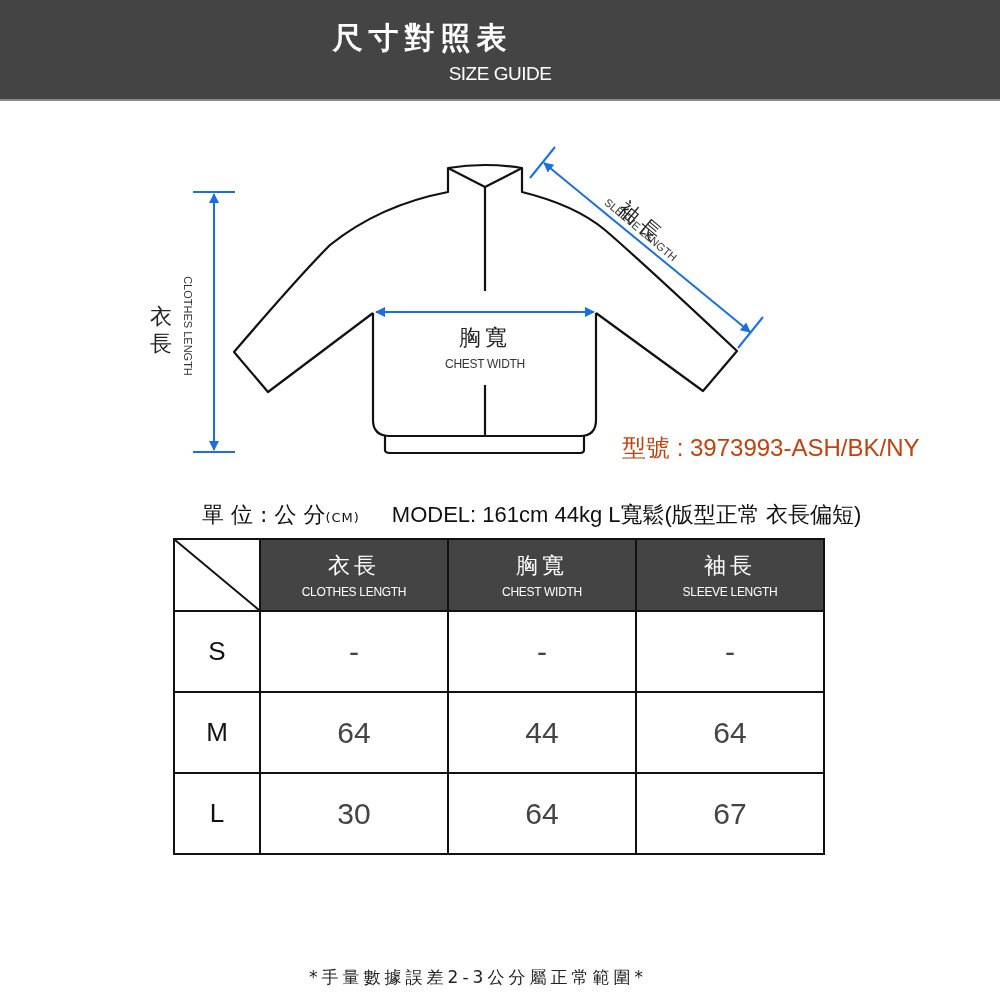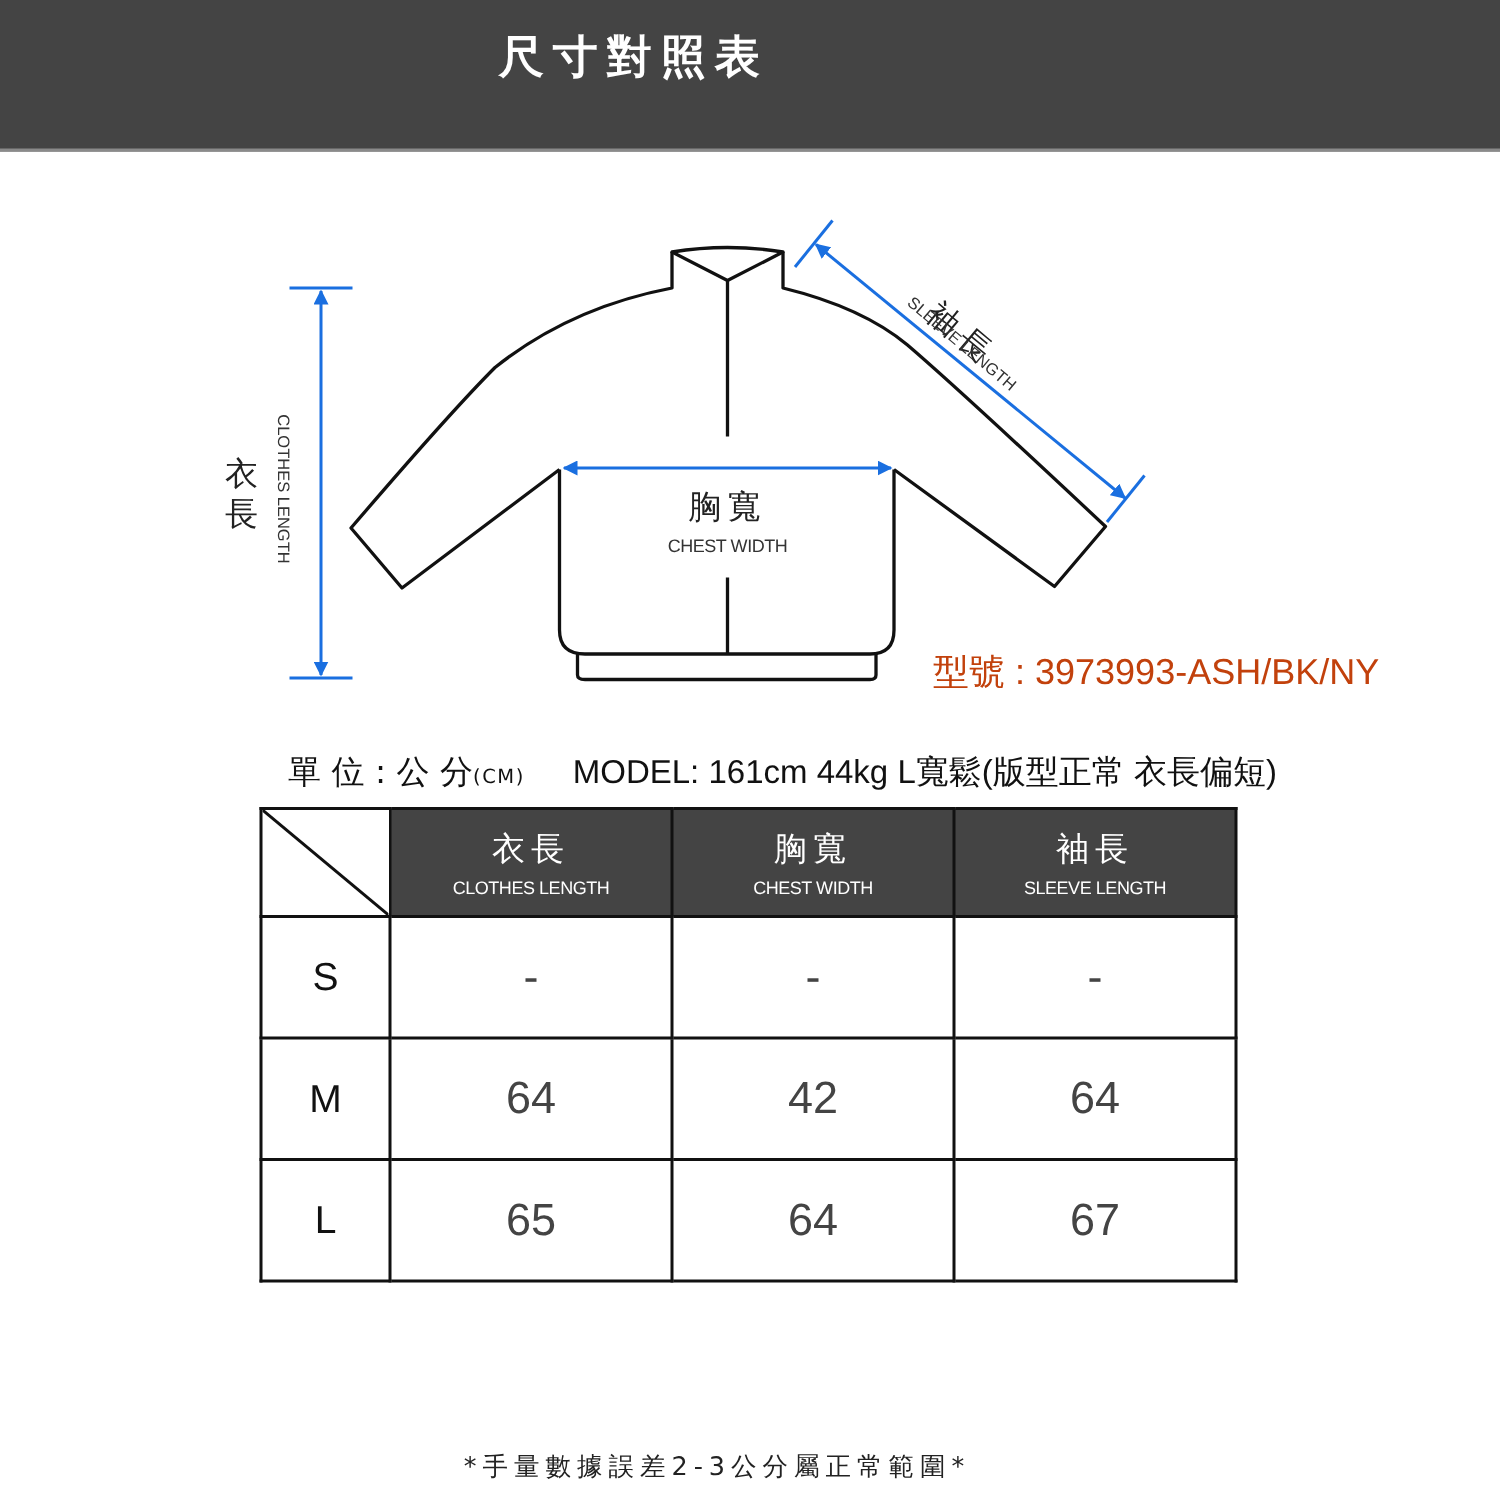--- a/index.html
+++ b/index.html
@@ -3,39 +3,40 @@
 <meta charset="utf-8">
 <style>
   html, body { margin:0; padding:0; }
   body { width:1000px; height:1000px; background:#fff; position:relative; overflow:hidden; font-family:"DejaVu Sans", sans-serif; color:#222; }
   .header { position:absolute; left:0; top:0; width:1000px; height:99px; background:#444; border-bottom:2px solid #8a8a8a; }
   .header .title { position:absolute; left:0; width:845px; top:18px; text-align:center; color:#fff; font-size:30px; font-weight:bold; letter-spacing:6px; }
   .header .subtitle { position:absolute; left:0; width:1000px; top:63px; text-align:center; color:#fff; font-size:19px; font-family:"Liberation Sans", sans-serif; letter-spacing:-0.5px; }
   svg.diagram { position:absolute; left:0; top:100px; }
   .lbl { position:absolute; font-family:"Liberation Sans", sans-serif; }
   .model-code { position:absolute; left:622px; top:432px; font-size:24px; font-family:"Liberation Sans", sans-serif; color:#c2410c; }
-  .unit-line { position:absolute; left:192px; top:500px; font-size:22px; color:#111; white-space:nowrap; }
+  .unit-line { position:absolute; left:202px; top:500px; font-size:22px; color:#111; white-space:nowrap; }
   .unit-line .cm { font-size:13px; letter-spacing:1px; }
   .unit-line .model { margin-left:32px; font-family:"Liberation Sans", sans-serif; }
   table.size { position:absolute; left:173px; top:538px; border-collapse:collapse; }
   table.size td, table.size th { border:2px solid #111; padding:0; text-align:center; }
   table.size th.corner { width:84px; height:70px; background:#fff; position:relative; }
   table.size th.col { width:186px; height:70px; background:#444; color:#fff; font-weight:normal; }
   th.col .zh { font-size:22px; letter-spacing:4px; display:block; }
   th.col .en { font-size:12px; font-family:"Liberation Sans", sans-serif; display:block; margin-top:4px; letter-spacing:-0.3px; }
   table.size td { height:79px; font-family:"Liberation Sans", sans-serif; }
   td.size-label { font-size:26px; color:#111; }
   td.val { font-size:30px; color:#444; }
   .footnote { position:absolute; left:0; width:956px; top:966px; text-align:center; font-size:17px; letter-spacing:4px; color:#222; }
 </style>
 </head>
 <body>
 
 <div class="header">
   <div class="title">尺寸對照表</div>
+  <div class="subtitle">SIZE GUIDE</div>
 </div>
 
 <svg class="diagram" width="1000" height="380" viewBox="0 100 1000 380">
   <defs>
     <marker id="ah" viewBox="0 0 10 10" refX="9" refY="5" markerWidth="5" markerHeight="5" orient="auto-start-reverse">
       <path d="M0,0 L10,5 L0,10 z" fill="#1a6fe0"></path>
     </marker>
   </defs>
 
   <g fill="none" stroke="#111" stroke-width="2.2" stroke-linejoin="round">
@@ -103,25 +104,25 @@
   </tr>
   <tr>
     <td class="size-label">S</td>
     <td class="val">-</td>
     <td class="val">-</td>
     <td class="val">-</td>
   </tr>
   <tr>
     <td class="size-label">M</td>
     <td class="val">64</td>
-    <td class="val">42</td>
+    <td class="val">44</td>
     <td class="val">64</td>
   </tr>
   <tr>
     <td class="size-label">L</td>
-    <td class="val">65</td>
+    <td class="val">30</td>
     <td class="val">64</td>
     <td class="val">67</td>
   </tr>
 </tbody>
   </table>
 
 <div class="footnote">*手量數據誤差2-3公分屬正常範圍*</div>
 
 </body></html>

